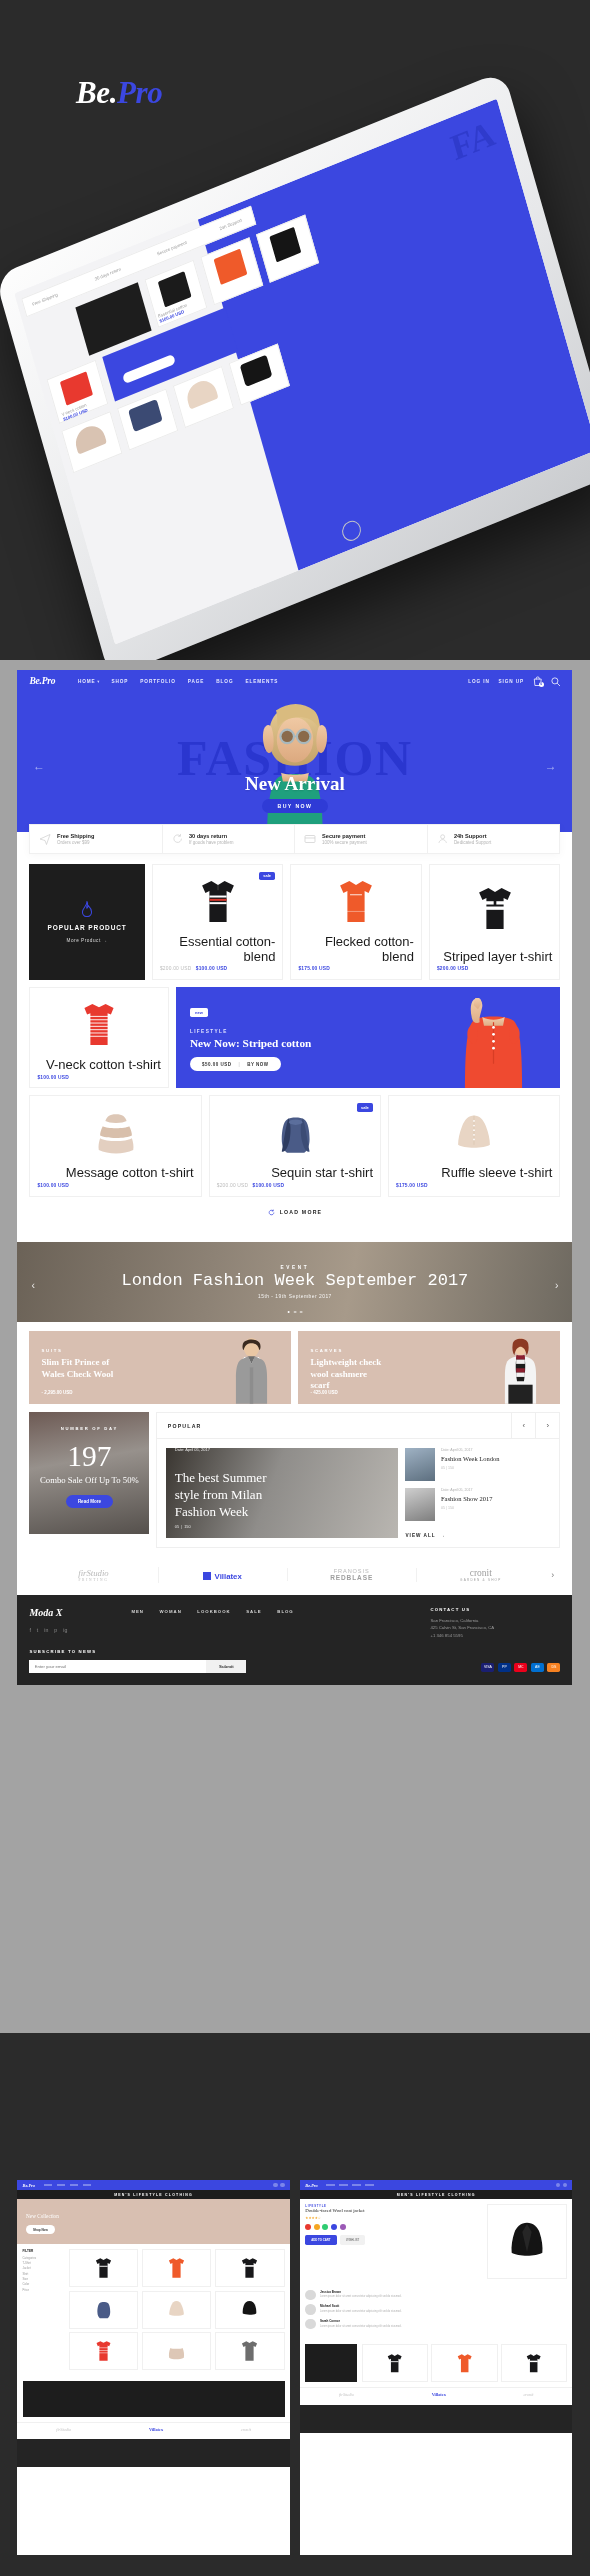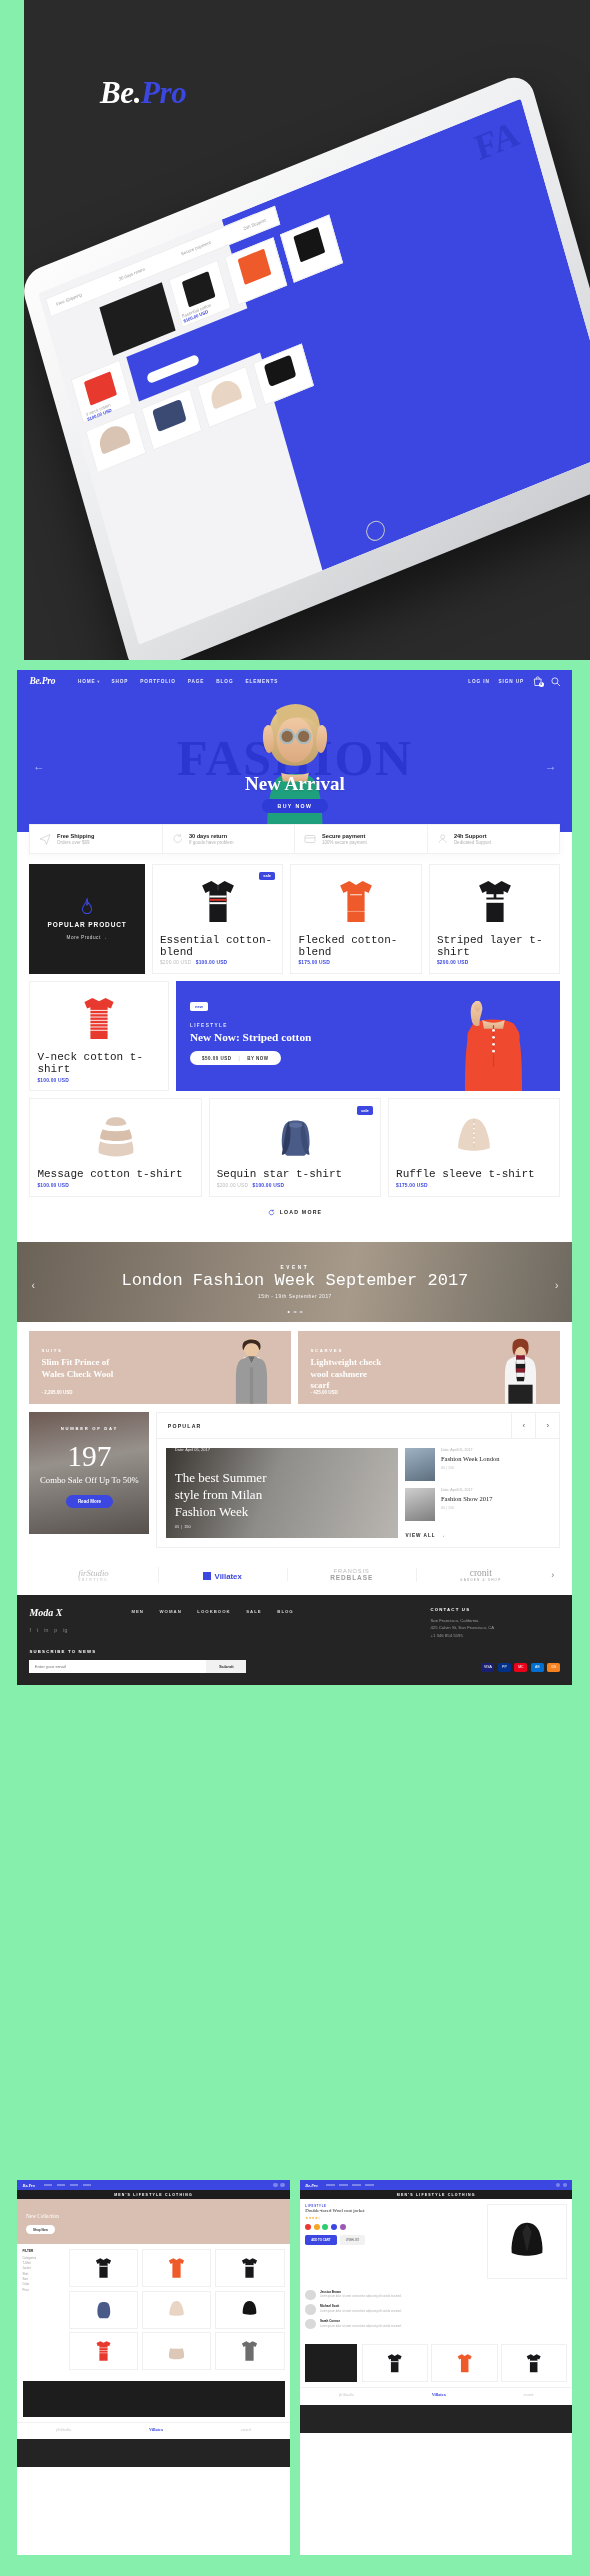--- a/index.html
+++ b/index.html
@@ -2,21 +2,21 @@
 <html style="font-size:14px"><head>
 <meta charset="utf-8">
 <style>
   * { box-sizing: border-box; margin: 0; padding: 0; }
   html, body { background: #2b2b2b; }
   body {
     width: 590px; height: 2576px;
     font-family: "Liberation Sans", sans-serif;
     color: #222; overflow: hidden; position: relative;
   }
-  .page { width: 590px; height: 2576px; position: relative; background: #86efac; padding-left: 24px; }
+  .page { width: 590px; height: 2033px; position: relative; background: #a3a3a3; }
 
   
   .hero-dark { position: relative; width: 590px; height: 660px; background: #2b2b2b; overflow: hidden; }
   .brand-logo {
     position: absolute; left: 76px; top: 75px;
     font-family: "Liberation Serif", serif; font-weight: bold;
     font-size: 31px; letter-spacing: -0.4px; color: #fff; font-style: italic;
   }
   .brand-logo .accent { color: #3b47e0; }
 
@@ -93,21 +93,21 @@
   .feature .ic { color:#cdcdcd; flex:0 0 auto; }
   .feature .ft { font-size:5.6px; font-weight:bold; color:#1b1b1b; }
   .feature .fs { font-size:4.5px; color:#b4b4b4; margin-top:1.7px; }
 
   
   .products { padding: 1.7px 12px 12px; background:#fff; }
   .prow { display:flex; gap:7px; margin-bottom:7px; }
   .pcard { flex:1; border:0.9px solid #f0f0f0; background:#fff; padding:7px 7px 7.8px;
      display:flex; flex-direction:column; position:relative; min-height:90px;}
   .pcard .pimg { flex:1; display:flex; align-items:center; justify-content:center; padding:5.2px 0 7.8px;}
-  .pname { font-family:Liberation Mono, monospace; font-size:11px; color:#1b1b1b; }
+  .pname { font-family:Liberation Sans, sans-serif; font-size:13px; color:#1b1b1b;text-align:right; }
   .pprice { margin-top:2.6px; font-size:4.9px; font-weight:bold; color:#3b47e0; letter-spacing:0.2px;}
   .pprice .old { color:#bcbcbc; text-decoration:none; margin-right:4.3px; font-weight:normal;}
   .badge-sale { position:absolute; right:7px; top:7px; background:#3b47e0; color:#fff;
      font-size:4px; font-weight:bold; padding:1.7px 4.3px; border-radius:1.7px; }
   .popular-card { flex:1; background:#1d1d1d; color:#fff; display:flex; flex-direction:column;
      align-items:center; justify-content:center; gap:7px; min-height:90px; }
   .popular-card .flame { color:#3b47e0; }
   .popular-card .pc-t { font-size:6.5px; font-weight:bold; letter-spacing:0.9px;}
   .popular-card .pc-m { font-size:4.7px; color:#dcdcdc; letter-spacing:0.5px;}
 

